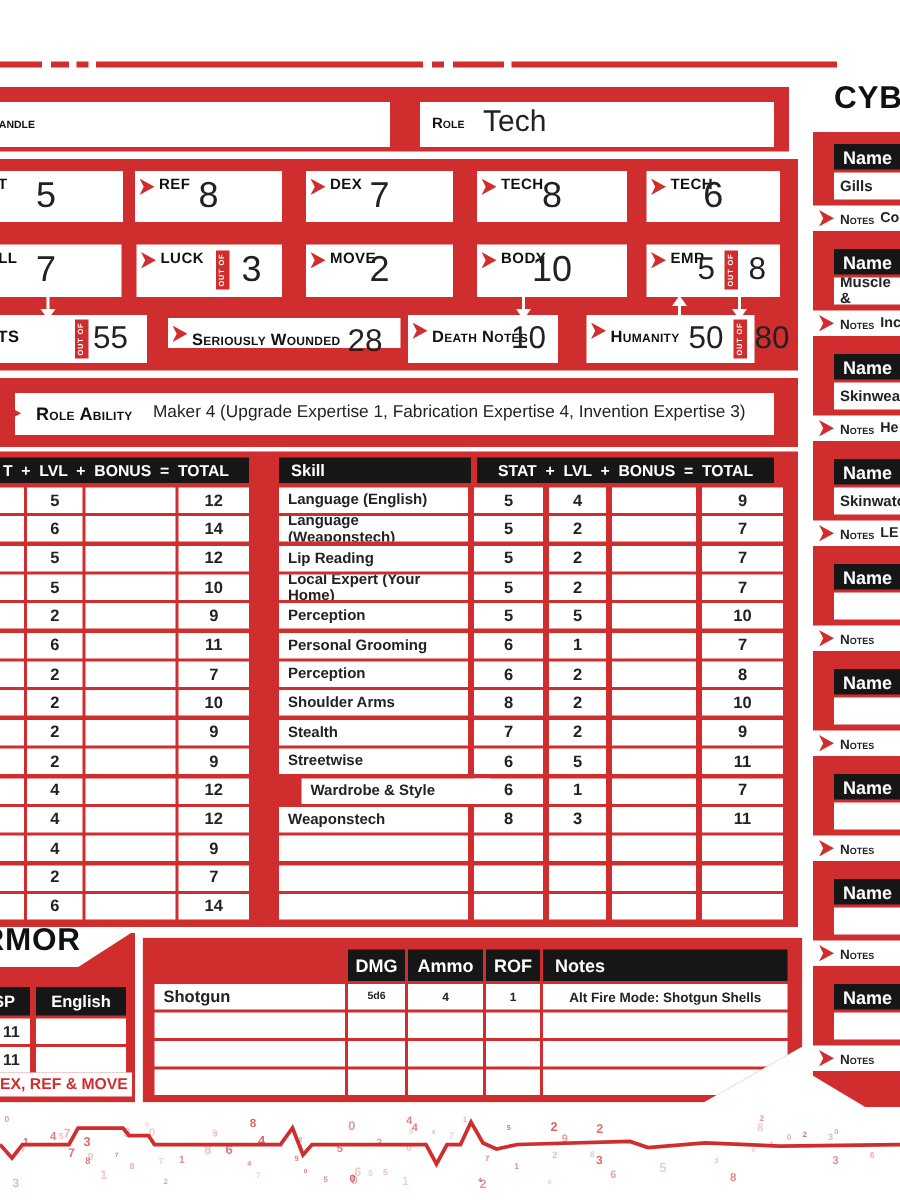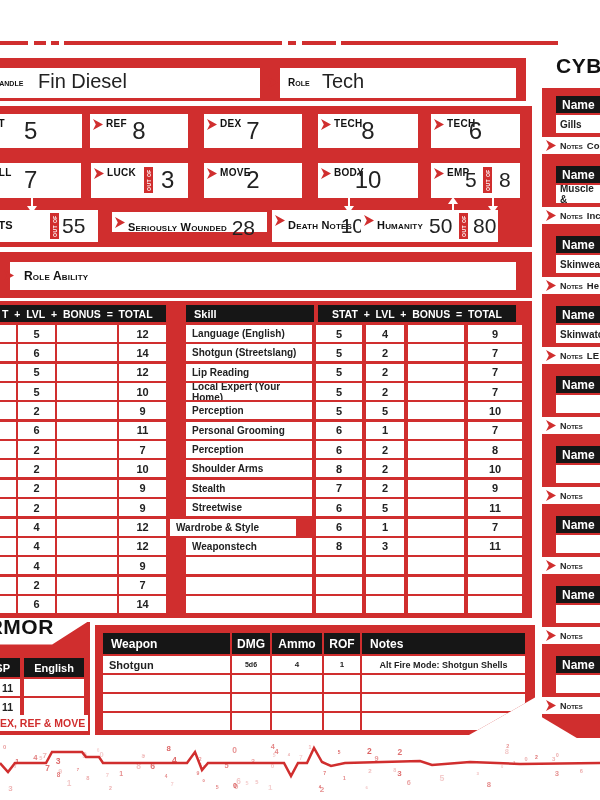--- a/index.html
+++ b/index.html
@@ -47,21 +47,20 @@
     <div class="tl" style="left:51px;width:8px"></div>
     <div class="tl" style="left:64px;width:218px"></div>
     <div class="tl" style="left:288px;width:8px"></div>
     <div class="tl" style="left:302px;width:34px"></div>
     <div class="tl" style="left:341px;width:217px"></div>
   </div>
 
   <div class="red-panel" style="left:0;top:58px;width:526px;height:43px">
     <div class="statbox" style="left:-14px;top:10px;width:274px;height:30px">
       <span class="slabel-banner" style="left:6px">Handle</span>
-      <span class="bval" style="left:52px">Fin Diesel</span>
     </div>
     <span class="tab" style="left:268px;top:19px"></span>
     <div class="statbox" style="left:280px;top:10px;width:236px;height:30px">
       <span class="slabel-banner" style="left:8px">Role</span>
       <span class="bval" style="left:42px">Tech</span>
     </div>
   </div>
 
   <div class="red-panel" style="left:0;top:106px;width:532px;height:141px"></div>
 
@@ -135,32 +134,33 @@
   <div class="statbox" style="left:112px;top:212px;width:155px;height:20px">
     <span class="tab" style="left:3px;top:5px"></span>
     <span class="slabel3" style="left:16px">Seriously Wounded</span>
     <span class="sval2" style="right:12px;top:4px">28</span>
   </div>
   <div class="statbox" style="left:272px;top:210px;width:100px;height:32px">
     <span class="tab" style="left:3px;top:5px"></span>
     <span class="slabel3" style="left:16px">Death Notes</span>
     <span class="sval2" style="right:8px;top:4px">10</span>
   </div>
-  <div class="statbox" style="left:361px;top:210px;width:137px;height:32px">
+  <div class="statbox" style="left:391px;top:210px;width:112px;height:32px">
     <span class="tab" style="left:3px;top:5px"></span>
     <span class="slabel3" style="left:16px;font-size:11px">Humanity</span>
     <span class="sval2" style="left:68px;top:4px">50</span>
     <span class="outof" style="left:98px;top:3px">OUT OF</span>
     <span class="sval2" style="left:112px;top:4px">80</span>
   </div>
 
   <div class="red-panel" style="left:0;top:252px;width:532px;height:46px">
     <div class="statbox" style="left:10px;top:10px;width:506px;height:28px">
       <span class="tab" style="left:-6px;top:8px"></span>
       <span class="slabel3" style="left:14px;top:7px;font-size:12px">Role Ability</span>
+      <span style="position:absolute;left:92px;top:7px;font-size:11.5px;color:#222;white-space:nowrap">Maker 4 (Upgrade Expertise 1, Fabrication Expertise 4, Invention Expertise 3)</span>
     </div>
   </div>
 
   <div class="red-panel" style="left:0;top:301px;width:532px;height:317px">
     <div class="blackbar" style="left:-12px;top:4px;width:178px;height:17px;font-size:10.5px">
       <span style="padding-left:14px;white-space:pre">T  +  LVL  +  BONUS  =  TOTAL</span>
     </div>
     <div class="blackbar" style="left:318px;top:4px;width:198px;height:17px;font-size:10.5px;justify-content:center">
       <span style="white-space:pre">STAT  +  LVL  +  BONUS  =  TOTAL</span>
     </div>
@@ -228,21 +228,21 @@
         <div class="wcell" style="left: 18px; top: 294.9px; width: 37px; height: 17px; font-size: 11px;">6</div>
         <div class="wcell" style="left: 57px; top: 294.9px; width: 60px; height: 17px; font-size: 11px;"></div>
         <div class="wcell" style="left: 119px; top: 294.9px; width: 47px; height: 17px; font-size: 11px;">14</div>
       </div>
     <div id="right-rows">
         <div class="wcell l" style="left: 186px; top: 24px; width: 126px; height: 17px; font-size: 10px; padding-left: 6px; box-sizing: border-box;">Language (English)</div>
         <div class="wcell" style="left: 316px; top: 24px; width: 46px; height: 17px; font-size: 11px;">5</div>
         <div class="wcell" style="left: 366px; top: 24px; width: 38px; height: 17px; font-size: 11px;">4</div>
         <div class="wcell" style="left: 408px; top: 24px; width: 56px; height: 17px; font-size: 11px;"></div>
         <div class="wcell" style="left: 468px; top: 24px; width: 54px; height: 17px; font-size: 11px;">9</div>
-        <div class="wcell l" style="left: 186px; top: 43.35px; width: 126px; height: 17px; font-size: 10px; padding-left: 6px; box-sizing: border-box;">Shotgun (Streetslang)</div>
+        <div class="wcell l" style="left: 186px; top: 43.35px; width: 126px; height: 17px; font-size: 10px; padding-left: 6px; box-sizing: border-box;">Language (Weaponstech)</div>
         <div class="wcell" style="left: 316px; top: 43.35px; width: 46px; height: 17px; font-size: 11px;">5</div>
         <div class="wcell" style="left: 366px; top: 43.35px; width: 38px; height: 17px; font-size: 11px;">2</div>
         <div class="wcell" style="left: 408px; top: 43.35px; width: 56px; height: 17px; font-size: 11px;"></div>
         <div class="wcell" style="left: 468px; top: 43.35px; width: 54px; height: 17px; font-size: 11px;">7</div>
         <div class="wcell l" style="left: 186px; top: 62.7px; width: 126px; height: 17px; font-size: 10px; padding-left: 6px; box-sizing: border-box;">Lip Reading</div>
         <div class="wcell" style="left: 316px; top: 62.7px; width: 46px; height: 17px; font-size: 11px;">5</div>
         <div class="wcell" style="left: 366px; top: 62.7px; width: 38px; height: 17px; font-size: 11px;">2</div>
         <div class="wcell" style="left: 408px; top: 62.7px; width: 56px; height: 17px; font-size: 11px;"></div>
         <div class="wcell" style="left: 468px; top: 62.7px; width: 54px; height: 17px; font-size: 11px;">7</div>
         <div class="wcell l" style="left: 186px; top: 82.05px; width: 126px; height: 17px; font-size: 10px; padding-left: 6px; box-sizing: border-box;">Local Expert (Your Home)</div>
@@ -273,21 +273,21 @@
         <div class="wcell l" style="left: 186px; top: 178.8px; width: 126px; height: 17px; font-size: 10px; padding-left: 6px; box-sizing: border-box;">Stealth</div>
         <div class="wcell" style="left: 316px; top: 178.8px; width: 46px; height: 17px; font-size: 11px;">7</div>
         <div class="wcell" style="left: 366px; top: 178.8px; width: 38px; height: 17px; font-size: 11px;">2</div>
         <div class="wcell" style="left: 408px; top: 178.8px; width: 56px; height: 17px; font-size: 11px;"></div>
         <div class="wcell" style="left: 468px; top: 178.8px; width: 54px; height: 17px; font-size: 11px;">9</div>
         <div class="wcell l" style="left: 186px; top: 198.15px; width: 126px; height: 17px; font-size: 10px; padding-left: 6px; box-sizing: border-box;">Streetwise</div>
         <div class="wcell" style="left: 316px; top: 198.15px; width: 46px; height: 17px; font-size: 11px;">6</div>
         <div class="wcell" style="left: 366px; top: 198.15px; width: 38px; height: 17px; font-size: 11px;">5</div>
         <div class="wcell" style="left: 408px; top: 198.15px; width: 56px; height: 17px; font-size: 11px;"></div>
         <div class="wcell" style="left: 468px; top: 198.15px; width: 54px; height: 17px; font-size: 11px;">11</div>
-        <div class="wcell l" style="left: 170px; top: 217.5px; width: 126px; height: 17px; font-size: 10px; padding-left: 6px; box-sizing: border-box; text-align: right;">Wardrobe &amp; Style</div>
+        <div class="wcell l" style="left: 201px; top: 217.5px; width: 126px; height: 17px; font-size: 10px; padding-left: 6px; box-sizing: border-box; text-align: right;">Wardrobe &amp; Style</div>
         <div class="wcell" style="left: 316px; top: 217.5px; width: 46px; height: 17px; font-size: 11px;">6</div>
         <div class="wcell" style="left: 366px; top: 217.5px; width: 38px; height: 17px; font-size: 11px;">1</div>
         <div class="wcell" style="left: 408px; top: 217.5px; width: 56px; height: 17px; font-size: 11px;"></div>
         <div class="wcell" style="left: 468px; top: 217.5px; width: 54px; height: 17px; font-size: 11px;">7</div>
         <div class="wcell l" style="left: 186px; top: 236.85px; width: 126px; height: 17px; font-size: 10px; padding-left: 6px; box-sizing: border-box;">Weaponstech</div>
         <div class="wcell" style="left: 316px; top: 236.85px; width: 46px; height: 17px; font-size: 11px;">8</div>
         <div class="wcell" style="left: 366px; top: 236.85px; width: 38px; height: 17px; font-size: 11px;">3</div>
         <div class="wcell" style="left: 408px; top: 236.85px; width: 56px; height: 17px; font-size: 11px;"></div>
         <div class="wcell" style="left: 468px; top: 236.85px; width: 54px; height: 17px; font-size: 11px;">11</div>
         <div class="wcell l" style="left: 186px; top: 256.2px; width: 126px; height: 17px; font-size: 10px; padding-left: 6px; box-sizing: border-box;"></div>
@@ -323,23 +323,20 @@
         <div class="wcell l" style="left: -20px; top: 76px; width: 40px; height: 17px; font-size: 10.5px; padding-left: 22px; box-sizing: border-box;">11</div>
         <div class="wcell" style="left: 24px; top: 76px; width: 60px; height: 17px; font-size: 10.5px;"></div>
       </div>
     <div class="wcell" style="left:-40px;top:93px;width:128px;height:16px;justify-content:flex-start">
       <span style="padding-left:40px;color:var(--red);font-size:10.5px;white-space:nowrap">EX, REF &amp; MOVE</span>
     </div>
   </div>
 
   <div class="red-panel" style="left:95px;top:625px;width:440px;height:110px;
               clip-path:polygon(0 0,100% 0,100% 66%,85% 100%,0 100%)">
-    <div class="blackbar" style="left:8px;top:8px;width:127px;height:21px;font-size:12px">
-      <span style="padding-left:8px">Weapon</span>
-    </div>
     <div class="blackbar" style="left:137px;top:8px;width:38px;height:21px;font-size:12px;justify-content:center">
       <span>DMG</span>
     </div>
     <div class="blackbar" style="left:177px;top:8px;width:50px;height:21px;font-size:12px;justify-content:center">
       <span>Ammo</span>
     </div>
     <div class="blackbar" style="left:229px;top:8px;width:36px;height:21px;font-size:12px;justify-content:center">
       <span>ROF</span>
     </div>
     <div class="blackbar" style="left:267px;top:8px;width:163px;height:21px;font-size:12px">

